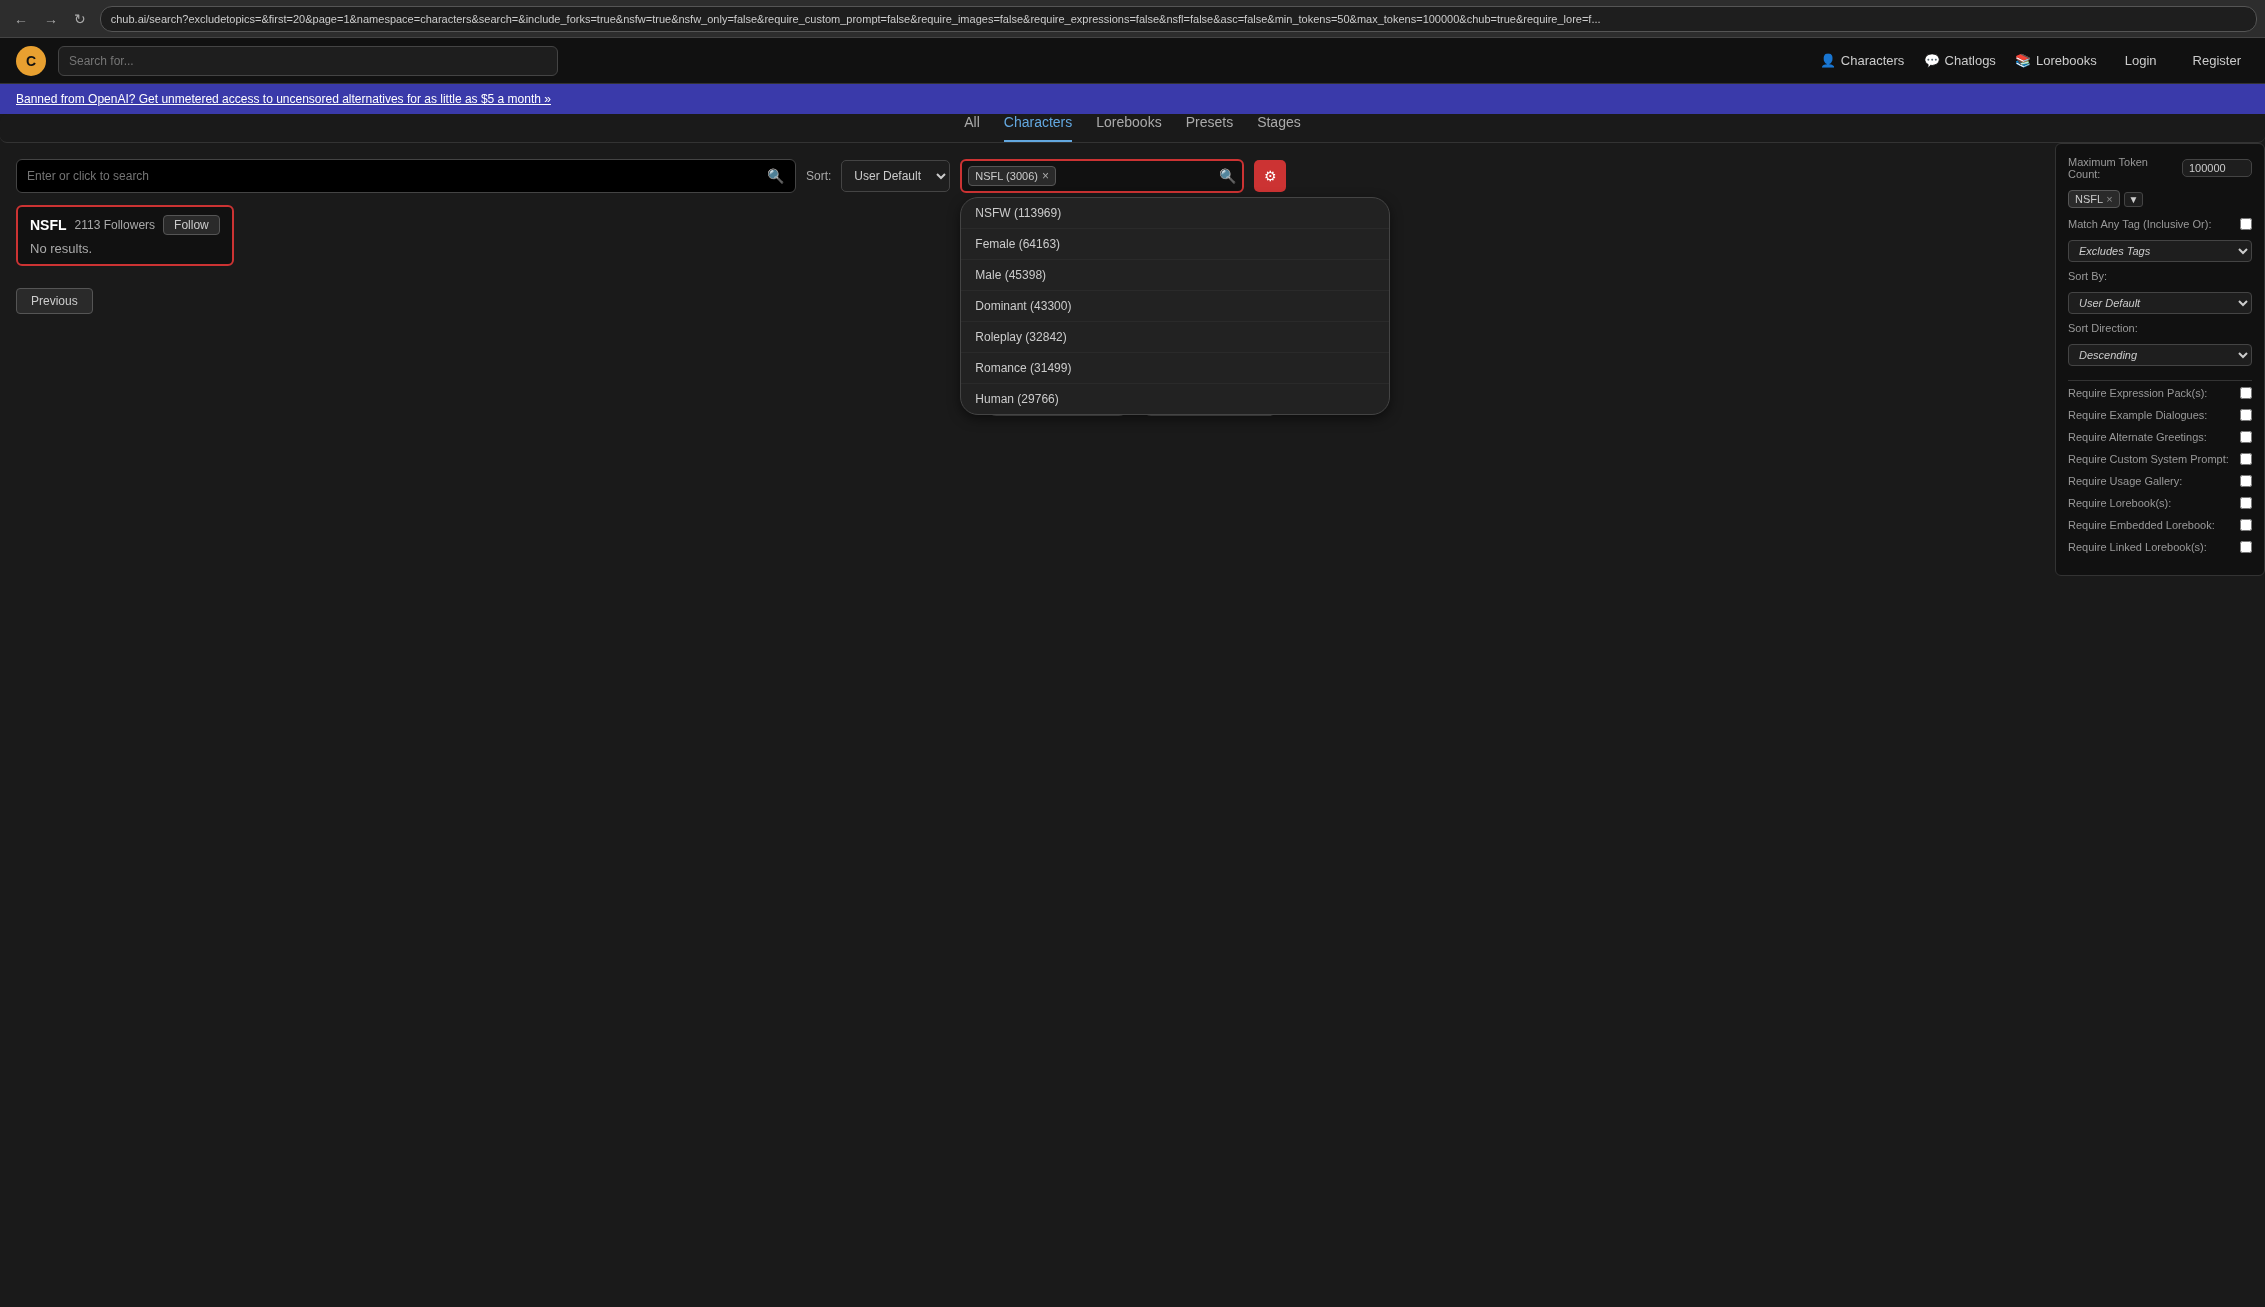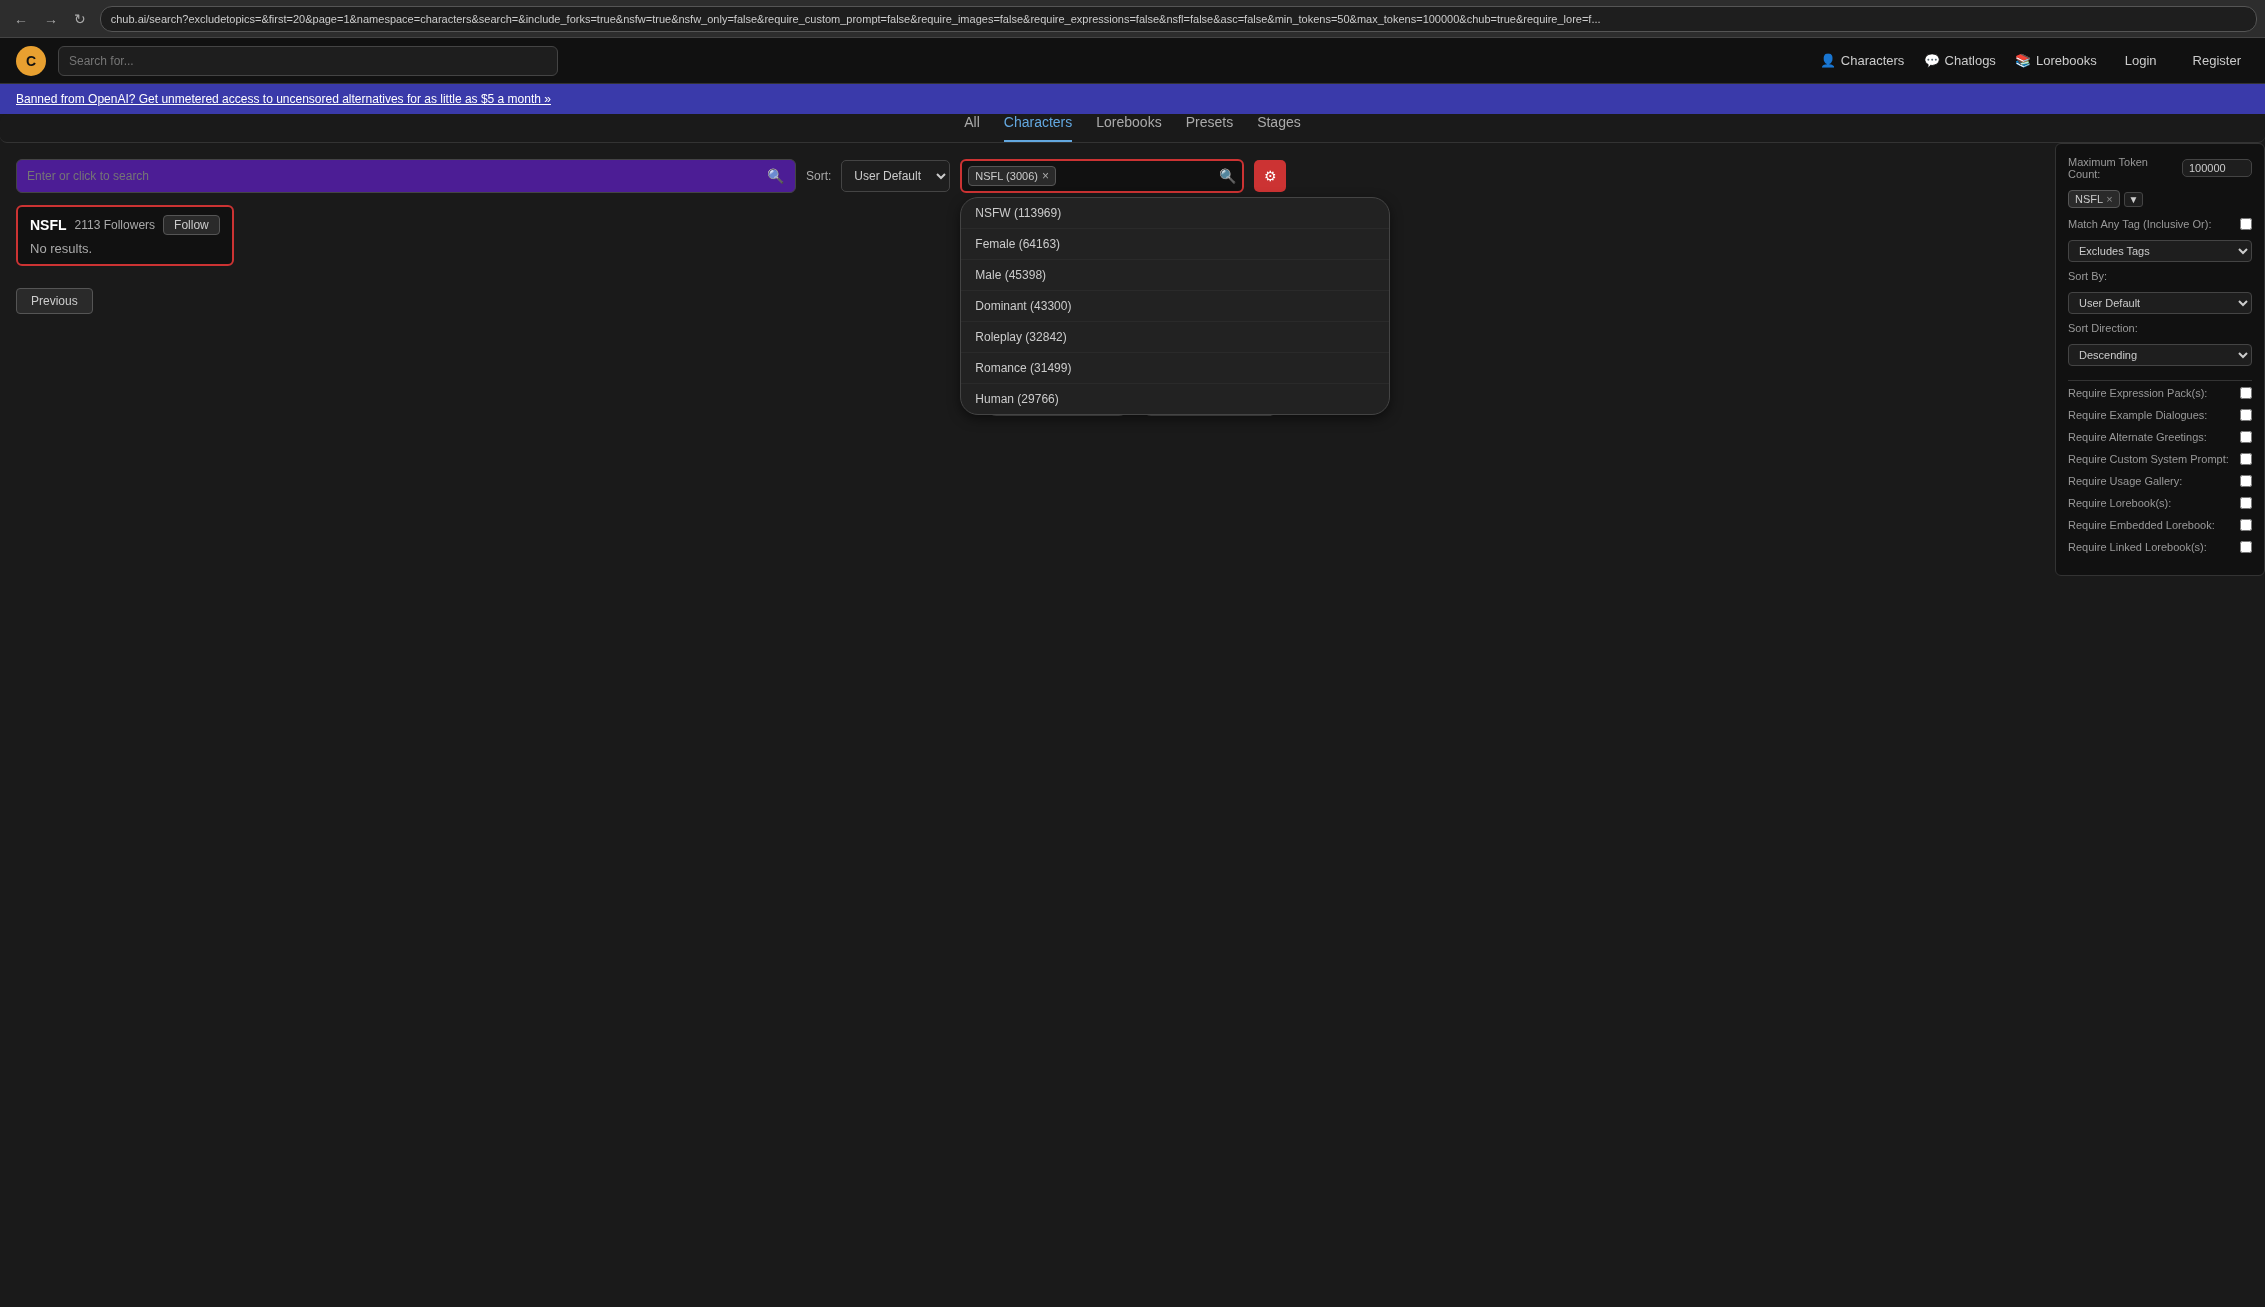--- a/index.html
+++ b/index.html
@@ -150,21 +150,21 @@
     
     .search-row {
       display: flex;
       align-items: center;
       gap: 10px;
       margin-bottom: 12px;
     }
     .search-box {
       flex: 1;
       max-width: 780px;
-      background: #4c1d95;
+      background: #000000;
       border: 1px solid #444;
       border-radius: 6px;
       height: 34px;
       display: flex;
       align-items: center;
       padding: 0 10px;
       position: relative;
     }
     .search-box input {
       background: none;
@@ -413,20 +413,21 @@
       background: #1e1e1e;
       border: 1px solid #444;
       border-radius: 4px;
       color: #ccc;
       font-size: 11px;
       padding: 3px 6px;
       width: 100%;
       outline: none;
       margin-bottom: 8px;
       cursor: pointer;
+      font-style: italic;
     }
 
     
     .footer {
       display: flex;
       justify-content: center;
       align-items: center;
       gap: 16px;
       padding: 40px 0 20px 0;
     }

